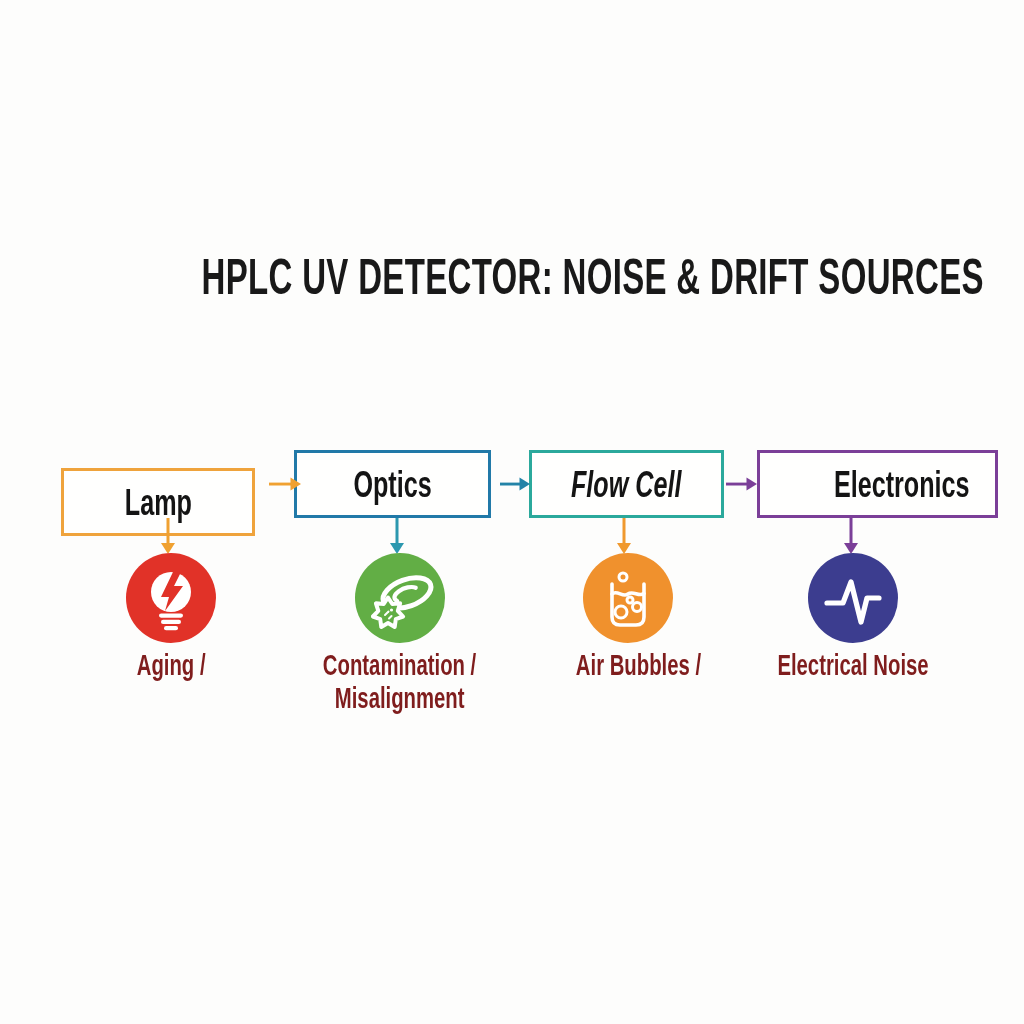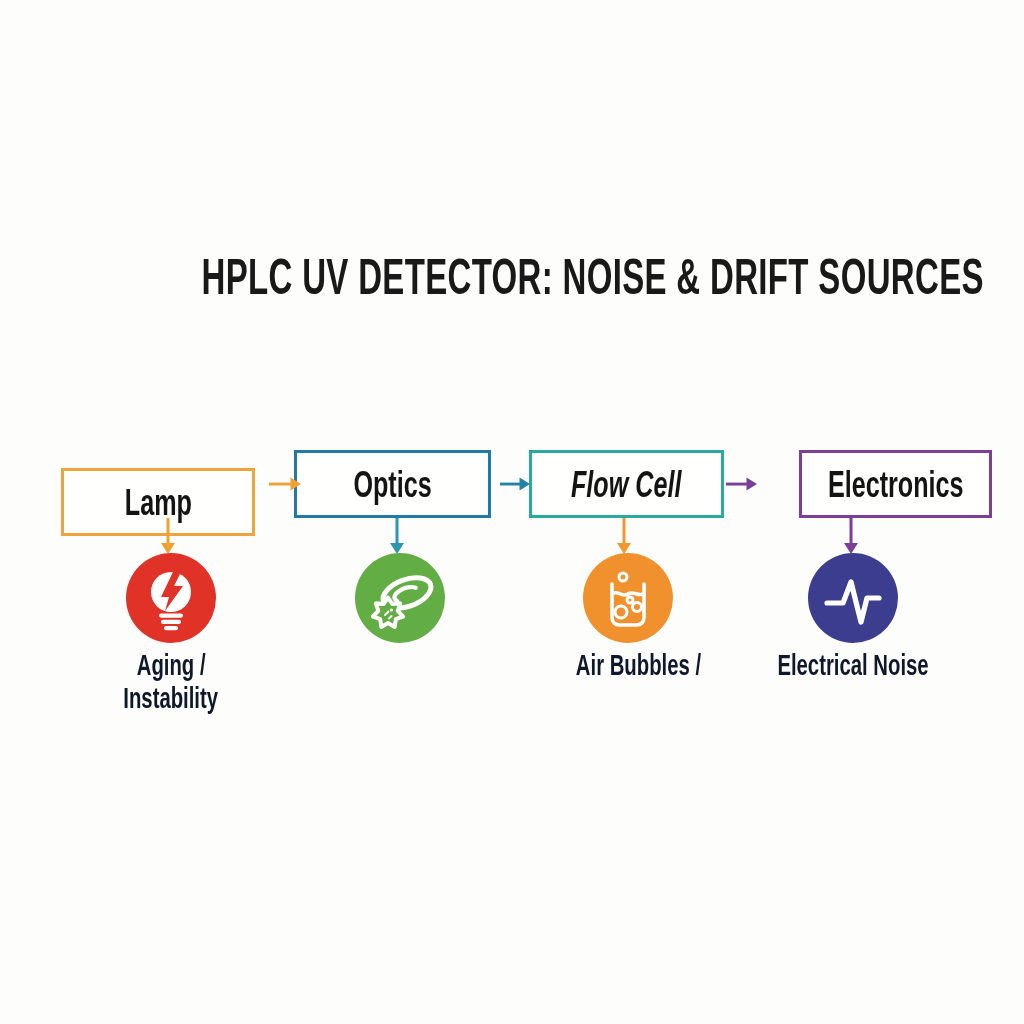--- a/index.html
+++ b/index.html
@@ -56,21 +56,21 @@
 
   .h-arrow { top: 473px; height: 22px; }
   .v-arrow { top: 518px; width: 18px; height: 36px; }
 
   .icon-wrap { top: 553px; width: 90px; height: 90px; }
 
   .caption {
     top: 649px;
     width: 300px;
     text-align: center;
-    color: #0f172a;
+    color: #7f1d1d;
   }
   .caption .line {
     display: block;
     height: 33px;
     line-height: 33px;
     font-size: 29px;
     font-weight: bold;
   }
 </style>
 </head>
@@ -87,21 +87,21 @@
   </div>
 
   <div class="abs node-box" style="left: 294px; width: 191px; color: rgb(33, 121, 168);">
     <span class="cond cx68">Optics</span>
   </div>
 
   <div class="abs node-box" style="left: 529px; width: 189px; color: rgb(43, 169, 156); font-style: italic;">
     <span class="cond cx68">Flow Cell</span>
   </div>
 
-  <div class="abs node-box" style="left: 799px; width: 187px; color: rgb(123, 63, 152);">
+  <div class="abs node-box" style="left: 757px; width: 187px; color: rgb(123, 63, 152); padding-left: 48px;">
     <span class="cond cx68">Electronics</span>
   </div>
 
   <svg class="abs h-arrow" style="left: 269px; width: 32px; color: rgb(240, 161, 49);" viewBox="0 0 32 22">
     <rect x="0" y="9.6" width="23" height="2.9" fill="currentColor"></rect>
     <polygon points="21.5,4.5 21.5,17.5 32,11" fill="currentColor"></polygon>
   </svg>
 
   <svg class="abs h-arrow" style="left: 500px; width: 30px; color: rgb(35, 131, 167);" viewBox="0 0 30 22">
     <rect x="0" y="9.6" width="21" height="2.9" fill="currentColor"></rect>
@@ -164,23 +164,26 @@
     <circle cx="38" cy="59" r="6" fill="none" stroke="#ffffff" stroke-width="3"></circle>
   </svg>
 
   <svg class="abs icon-wrap" style="left:808px;" viewBox="0 0 90 90">
     <circle cx="45" cy="45" r="45" fill="#3c3d8f"></circle>
     <polyline points="19,50 35,50 43,29 53,69 59,45 71,45" fill="none" stroke="#ffffff" stroke-width="5.2" stroke-linecap="round" stroke-linejoin="round"></polyline>
   </svg>
 
   <div class="abs caption" style="left:21px;">
     <span class="line"><span class="cond cx70">Aging /</span></span>
-    <span class="line"><span class="cond cx70">Instability</span></span>
   </div>
 
+  <div class="abs caption" style="left:250px;">
+    <span class="line"><span class="cond cx70">Contamination /</span></span>
+    <span class="line"><span class="cond cx70">Misalignment</span></span>
+  </div>
 
   <div class="abs caption" style="left:488px;">
     <span class="line"><span class="cond cx70">Air Bubbles /</span></span>
   </div>
 
   <div class="abs caption" style="left:703px;">
     <span class="line"><span class="cond cx70">Electrical Noise</span></span>
   </div>
 
 </div>

